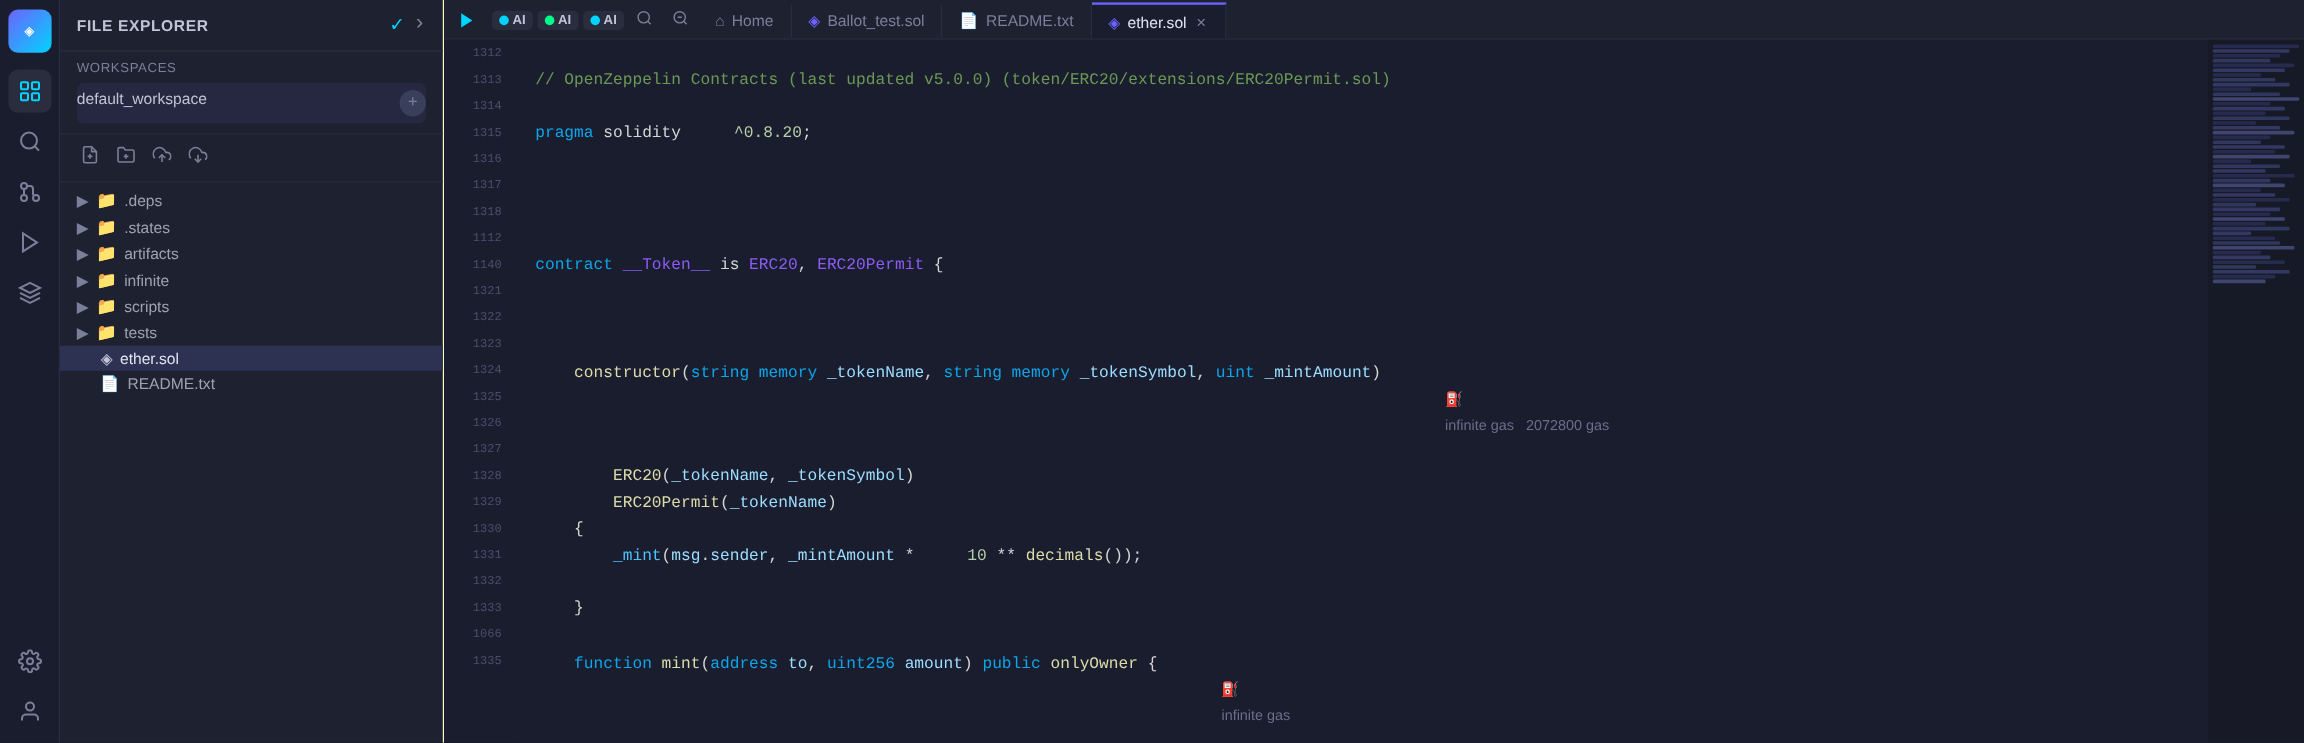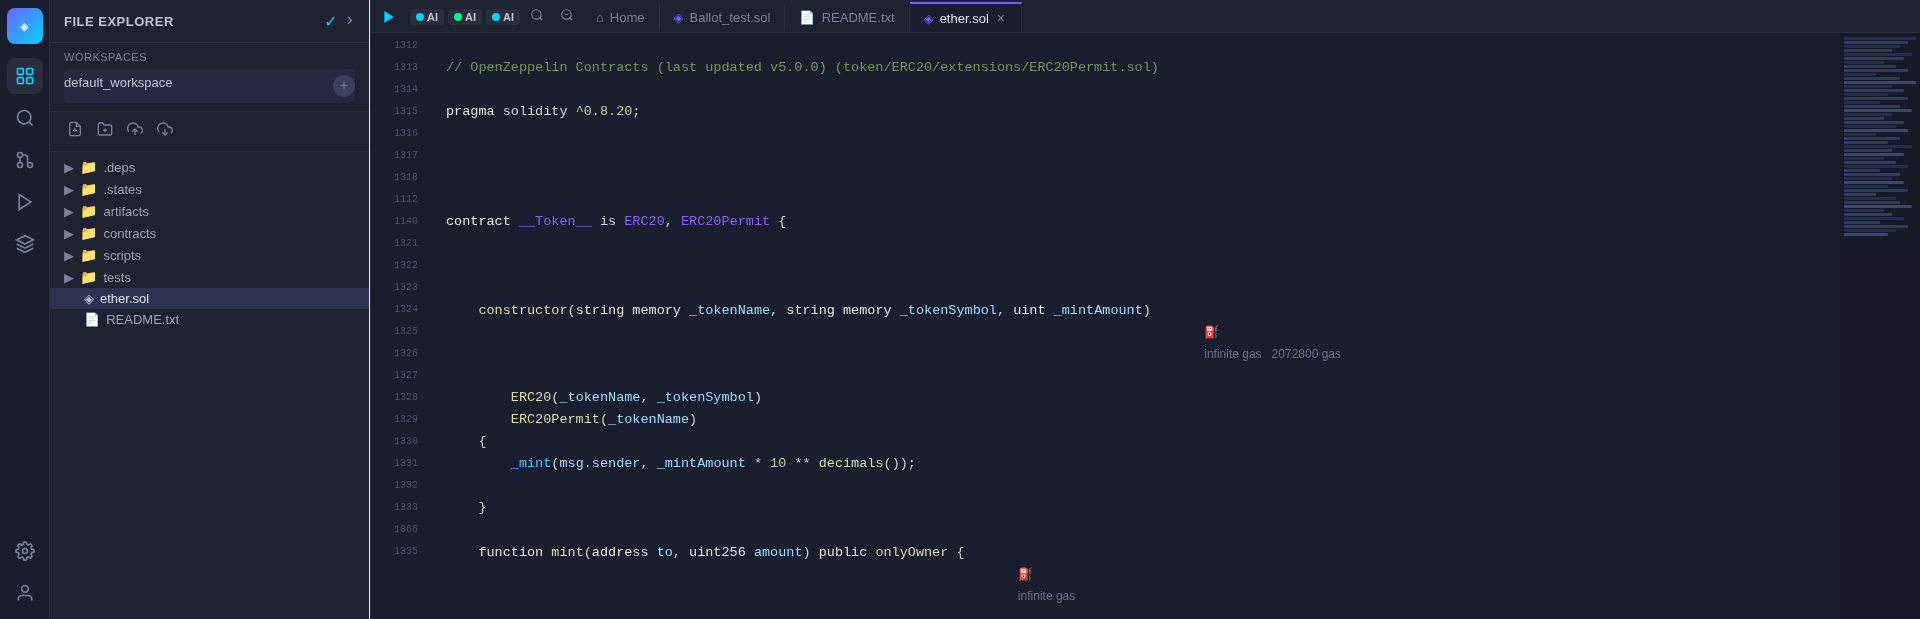--- a/index.html
+++ b/index.html
@@ -271,23 +271,23 @@
       display: flex;
       align-items: baseline;
       line-height: 22px;
       padding: 0 16px;
       white-space: pre;
       font-size: 13.5px;
     }
 
     
     .c-comment { color: #6a9955; }
-    .c-keyword { color: #e5e5e5; }
+    .c-keyword { color: #0ea5e9; }
     .c-type { color: #8b5cf6; }
-    .c-number { color: #b5cea8; }
+    .c-number { color: #b5cea8; margin-left: 36px; }
     .c-func { color: #dcdcaa; }
     .c-plain { color: #d4d4d4; }
     .c-param { color: #9cdcfe; }
     .c-bright { color: #4fc1ff; }
 
     .gas-hint {
       color: #6a6f8a;
       font-size: 12px;
       margin-left: 20px;
       font-family: sans-serif;
@@ -425,21 +425,21 @@
 
     <div class="tree-item">
       <span class="folder-icon">▶</span>
       <span class="icon">📁</span>
       <span>artifacts</span>
     </div>
 
     <div class="tree-item">
       <span class="folder-icon">▶</span>
       <span class="icon">📁</span>
-      <span>contracts</span>
+      <span>infinite</span>
     </div>
 
     <div class="tree-item">
       <span class="folder-icon">▶</span>
       <span class="icon">📁</span>
       <span>scripts</span>
     </div>
 
     <div class="tree-item">
       <span class="folder-icon">▶</span>

